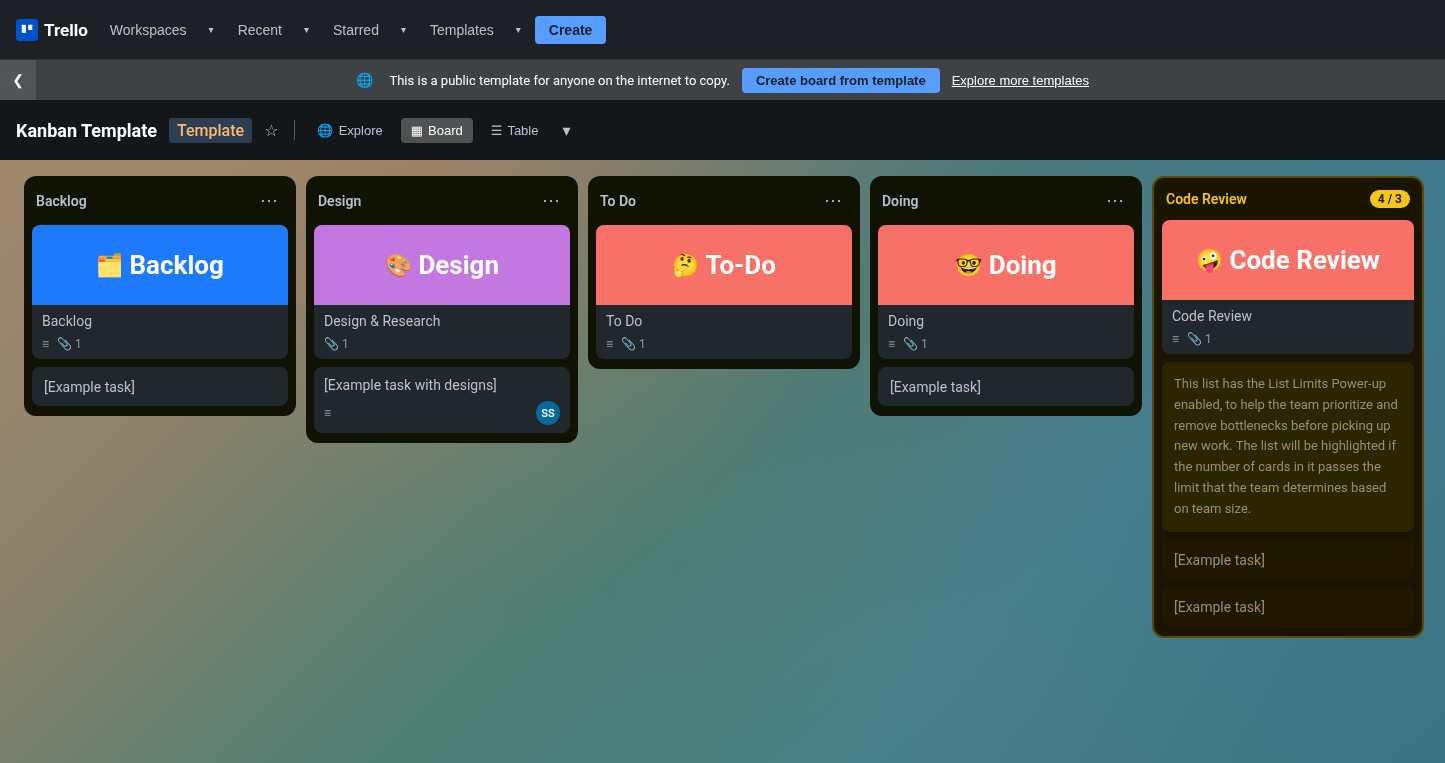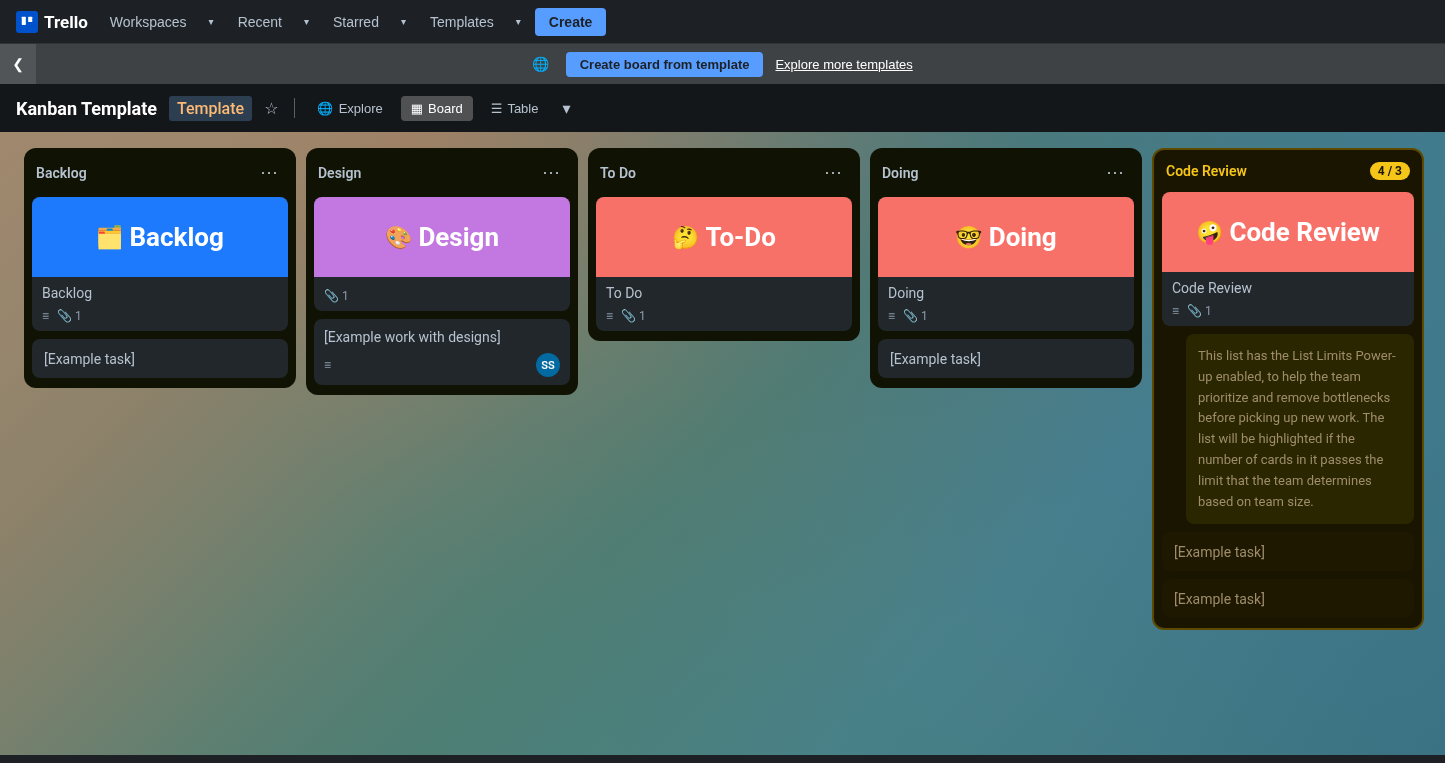--- a/index.html
+++ b/index.html
@@ -1,21 +1,21 @@
 <!DOCTYPE html>
 <html><head>
   <meta charset="utf-8">
   <style>
     * { box-sizing: border-box; margin: 0; padding: 0; }
     body { font-family: -apple-system, BlinkMacSystemFont, 'Segoe UI', Roboto, sans-serif; background: #1d2125; overflow: hidden; height: 763px; width: 1445px; }
 
     
     .topnav {
       background: #1d2125;
-      height: 44px;
+      height: 60px;
       display: flex;
       align-items: center;
       padding: 0 8px;
       gap: 4px;
       border-bottom: 1px solid #333;
     }
     .topnav-logo {
       display: flex; align-items: center; gap: 6px; color: #fff; font-weight: 700; font-size: 17px; padding: 0 8px;
     }
     .trello-icon { width: 22px; height: 22px; background: #0052cc; border-radius: 3px; display: flex; align-items: center; justify-content: center; }
@@ -48,21 +48,21 @@
       background: #579dff; color: #1d2125; border: none; border-radius: 4px; padding: 5px 14px; font-size: 13px; font-weight: 600; cursor: pointer; text-align: center;
     }
     .explore-link { color: #fff; text-decoration: underline; font-size: 13px; cursor: pointer; background: none; border: none; }
     .sidebar-toggle {
       position: absolute; left: 0; top: 0; bottom: 0; width: 36px; display: flex; align-items: center; justify-content: center;
       background: rgba(255,255,255,0.1); border: none; color: #fff; cursor: pointer; font-size: 14px;
     }
 
     
     .board-header {
-      height: 48px;
+      height: 60px;
       background: rgba(0,0,0,0.3);
       display: flex;
       align-items: center;
       padding: 0 16px;
       gap: 8px;
       backdrop-filter: blur(4px);
     }
     .board-title { color: #fff; font-weight: 700; font-size: 18px; margin-right: 4px; }
     .template-badge {
       background: #2c3e50; color: #fdba74; font-size: 16px; padding: 3px 8px; border-radius: 3px; font-weight: 500;
@@ -159,21 +159,20 @@
     .card-plain-title { color: #b6c2cf; font-size: 14px; }
 
     
     .info-card {
       background: #2a2600;
       border-radius: 8px;
       padding: 12px;
       color: #9e8c6a;
       font-size: 13px;
       line-height: 1.6;
-      margin-left: 24px;
     }
   </style>
 </head>
 <body>
 
 <nav class="topnav">
   <div class="topnav-logo">
     <div class="trello-icon">
       <svg viewBox="0 0 24 24" fill="white">
           <rect x="3" y="3" width="7" height="14" rx="1"></rect>
@@ -198,20 +197,21 @@
     <span>Templates</span>
     <span class="chevron">▾</span>
   </button>
   <button class="create-btn">Create</button>
   <div class="topnav-spacer"></div>
 </nav>
 
 <div class="template-banner">
   <button class="sidebar-toggle">❮</button>
   <span class="banner-globe">🌐</span>
+  <span>This is a public template for anyone on the internet to copy.</span>
   <button class="banner-create-btn">Create board from template</button>
   <button class="explore-link">Explore more templates</button>
 </div>
 
 <div class="board-header">
   <span class="board-title">Kanban Template</span>
   <span class="template-badge">Template</span>
   <button class="star-btn">☆</button>
   <div class="divider-v"></div>
   <button class="header-view-btn">
@@ -259,28 +259,29 @@
   <div class="list">
     <div class="list-header">
       <span class="list-title">Design</span>
       <button class="list-menu-btn">···</button>
     </div>
     <div class="card">
       <div class="card-cover cover-purple">
         <span class="card-cover-emoji">🎨</span>
         <span>Design</span>
       </div>
-      <div class="card-meta">
-        <span class="card-meta-item">
-          <span>📎</span> 1
-        </span>
-      </div>
-    </div>
-    <div class="card">
-      <div class="card-title" style="padding-top:10px;">[Example work with designs]</div>
+      <div class="card-title">Design &amp; Research</div>
+      <div class="card-meta">
+        <span class="card-meta-item">
+          <span>📎</span> 1
+        </span>
+      </div>
+    </div>
+    <div class="card">
+      <div class="card-title" style="padding-top:10px;">[Example task with designs]</div>
       <div class="card-meta">
         <span class="card-meta-item">≡</span>
         <div class="card-avatar">SS</div>
       </div>
     </div>
   </div>
 
   <div class="list">
     <div class="list-header">
       <span class="list-title">To Do</span>

